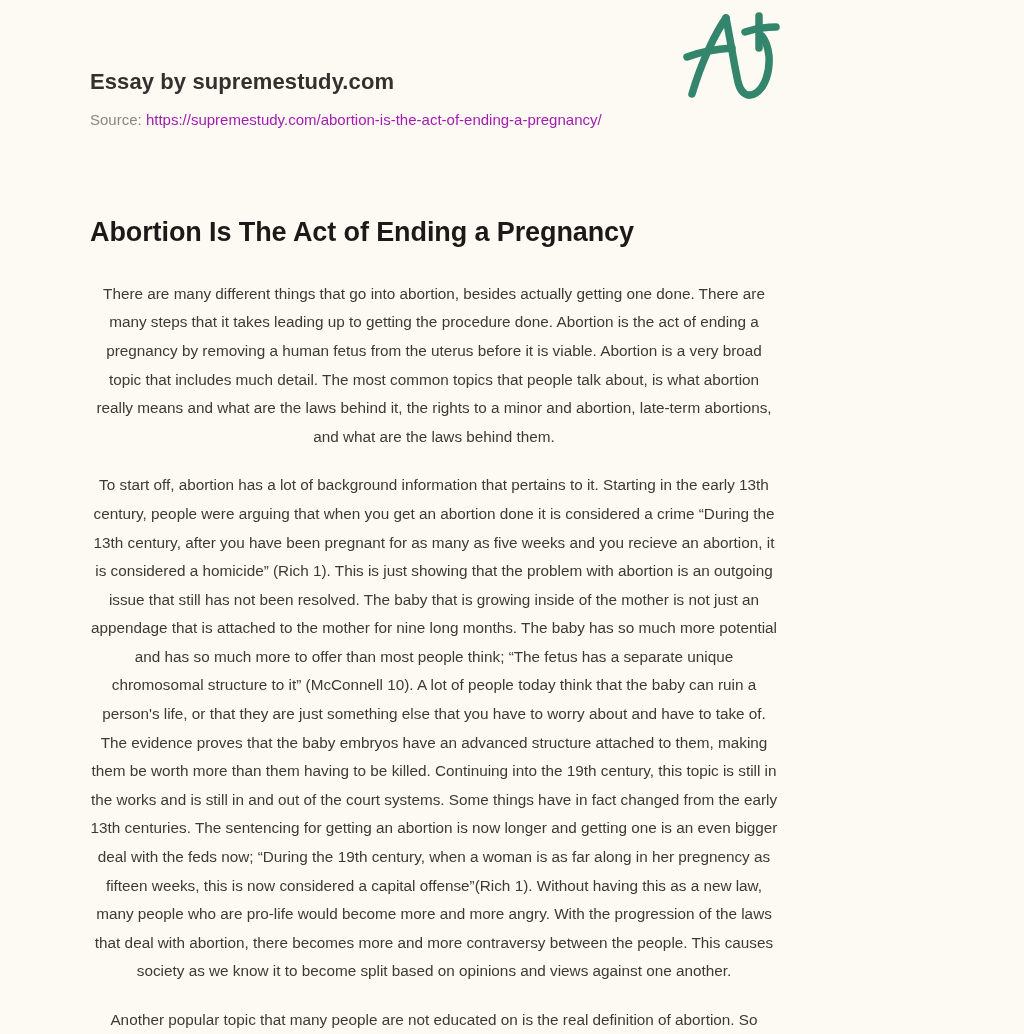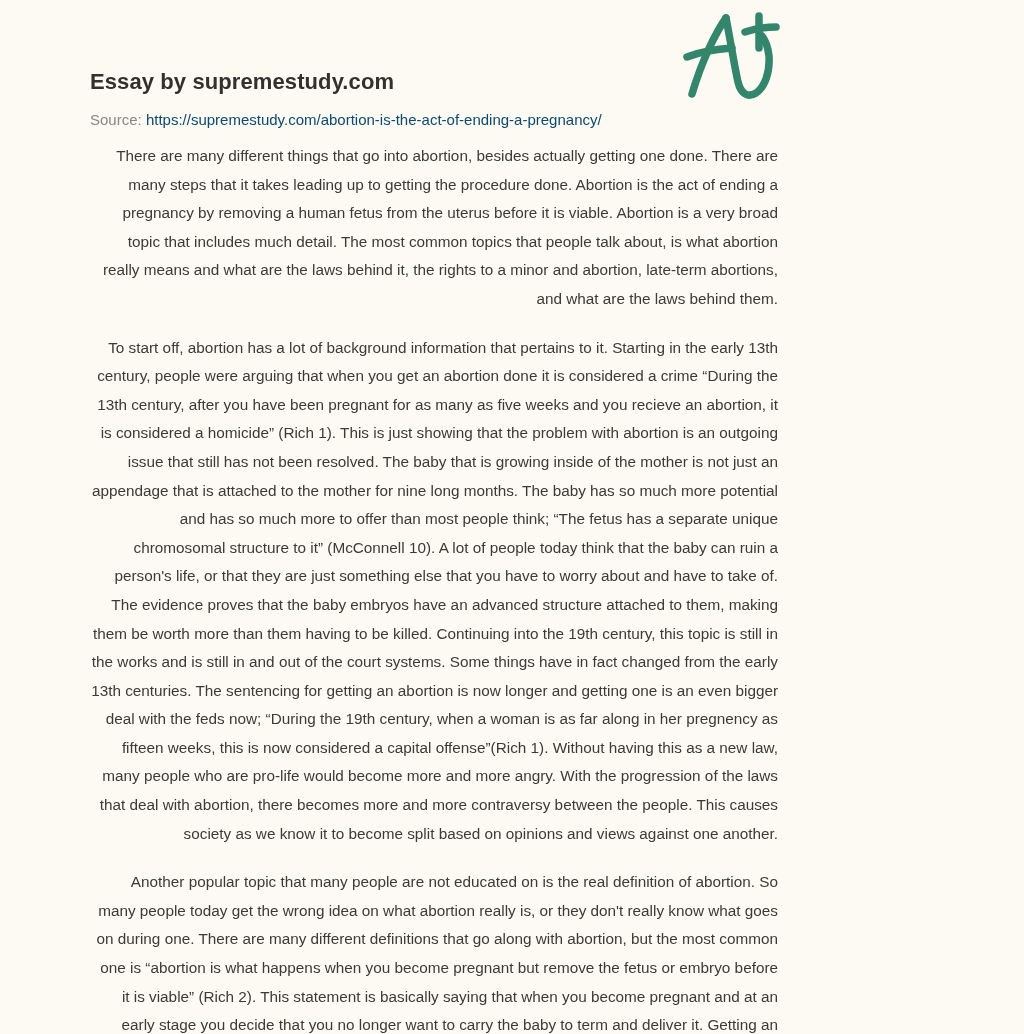--- a/index.html
+++ b/index.html
@@ -40,21 +40,21 @@
     font-size: 15px;
     line-height: 1.3;
     color: #8a8783;
     white-space: nowrap;
   }
   .source-label {
     color: #8a8783;
     margin-top: 9px;
   }
   .source-url {
-    color: #0c4a6e;
+    color: #a21caf;
     text-decoration: none;
   }
   .logo {
     position: absolute;
     top: 8px;
     right: -12px;
     width: 118px;
     height: 96px;
   }
   .logo svg {
@@ -72,21 +72,21 @@
     line-height: 1.25;
   }
   .article-body {
     padding-top: 30px;
   }
   .article-body p {
     margin: 0 0 20px 0;
     font-size: 15.3px;
     line-height: 28.6px;
     color: #3d3a36;
-    text-align: right;
+    text-align: center;
   }
   .article-body p:last-child {
     margin-bottom: 0;
   }
 </style>
 </head>
 <body>
 
 <div class="page">
 
@@ -102,20 +102,21 @@
           <path d="M54 10 C44 24, 30 52, 20 86"></path>
           <path d="M54 10 C58 30, 62 56, 66 74 C69 86, 76 90, 84 85 C93 79, 98 64, 97 48 C96 38, 93 32, 90 28"></path>
           <path d="M15 49 C28 44, 44 41, 60 40"></path>
           <path d="M73 24 C82 21, 94 19, 104 19"></path>
           <path d="M87 8 C87 18, 87 30, 87 40"></path>
         </g>
       </svg>
     </div>
   </div>
 
+  <h1 class="article-title">Abortion Is The Act of Ending a Pregnancy</h1>
 
   <div class="article-body">
     <p>There are many different things that go into abortion, besides actually getting one done. There are many steps that it takes leading up to getting the procedure done. Abortion is the act of ending a pregnancy by removing a human fetus from the uterus before it is viable. Abortion is a very broad topic that includes much detail. The most common topics that people talk about, is what abortion really means and what are the laws behind it, the rights to a minor and abortion, late-term abortions, and what are the laws behind them.</p>
     <p>To start off, abortion has a lot of background information that pertains to it. Starting in the early 13th century, people were arguing that when you get an abortion done it is considered a crime “During the 13th century, after you have been pregnant for as many as five weeks and you recieve an abortion, it is considered a homicide” (Rich 1). This is just showing that the problem with abortion is an outgoing issue that still has not been resolved. The baby that is growing inside of the mother is not just an appendage that is attached to the mother for nine long months. The baby has so much more potential and has so much more to offer than most people think; “The fetus has a separate unique chromosomal structure to it” (McConnell 10). A lot of people today think that the baby can ruin a person's life, or that they are just something else that you have to worry about and have to take of. The evidence proves that the baby embryos have an advanced structure attached to them, making them be worth more than them having to be killed. Continuing into the 19th century, this topic is still in the works and is still in and out of the court systems. Some things have in fact changed from the early 13th centuries. The sentencing for getting an abortion is now longer and getting one is an even bigger deal with the feds now; “During the 19th century, when a woman is as far along in her pregnency as fifteen weeks, this is now considered a capital offense”(Rich 1). Without having this as a new law, many people who are pro-life would become more and more angry. With the progression of the laws that deal with abortion, there becomes more and more contraversy between the people. This causes society as we know it to become split based on opinions and views against one another.</p>
     <p>Another popular topic that many people are not educated on is the real definition of abortion. So many people today get the wrong idea on what abortion really is, or they don't really know what goes on during one. There are many different definitions that go along with abortion, but the most common one is “abortion is what happens when you become pregnant but remove the fetus or embryo before it is viable” (Rich 2). This statement is basically saying that when you become pregnant and at an early stage you decide that you no longer want to carry the baby to term and deliver it. Getting an abortion is removing the baby from a females uterus</p>
   </div>
 
 </div>
 
 </body></html>

